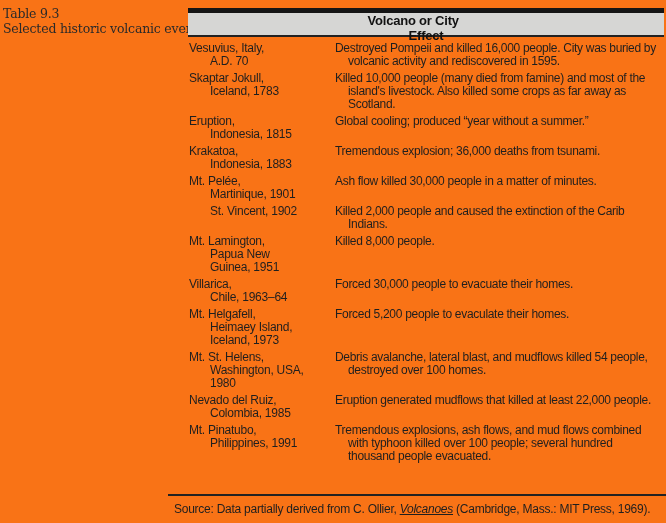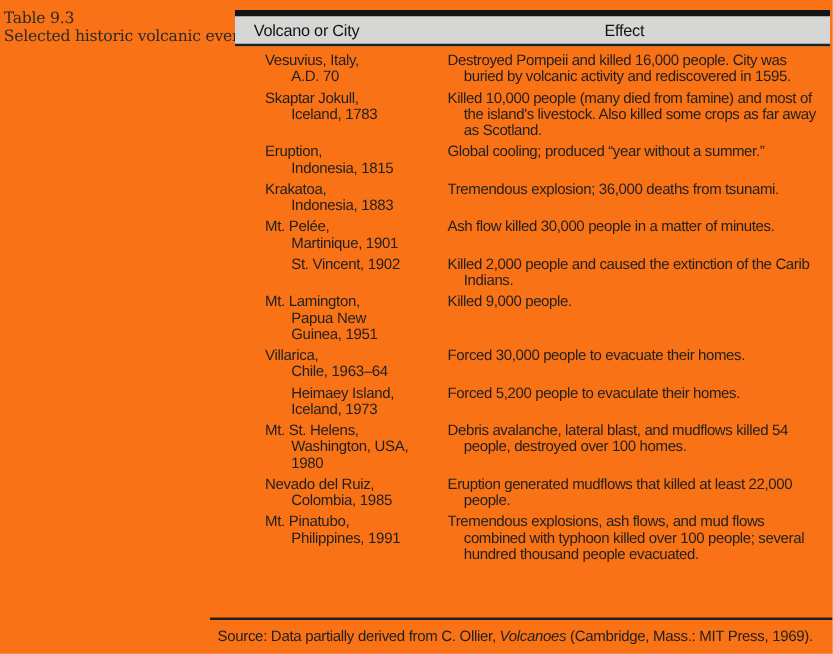--- a/index.html
+++ b/index.html
@@ -21,42 +21,42 @@
   
   .vtable{
     position:absolute;left:188px;top:8px;width:476px;
   }
   .thead{
     border-top:5px solid #141414;
     border-bottom:2px solid #222;
     background:#d6d6d4;
     height:22px;
     display:flex;align-items:center;
-    font-size:13px;font-weight:normal;color:#111;
+    font-size:13px;font-weight:bold;color:#111;flex-direction:column;
   }
   .th1{width:147px;padding-left:15px;box-sizing:border-box;letter-spacing:-0.2px;}
   .th2{flex:1;text-align:center;letter-spacing:-0.2px;}
-  .tbody{padding-top:5px;margin-left:23px;}
+  .tbody{padding-top:5px;}
   .row{display:flex;margin-bottom:4px;}
   .col1{width:147px;box-sizing:border-box;padding-left:1px;padding-right:6px;}
   .col2{flex:1;box-sizing:border-box;padding-right:2px;}
   .vline{font-size:12px;line-height:13px;letter-spacing:-0.25px;}
   .vline.cont{padding-left:21px;}
   .effect{
     margin:0;font-size:12px;line-height:13px;letter-spacing:-0.3px;
     text-indent:-13px;padding-left:13px;
   }
   
   .source{
     position:absolute;left:168px;top:494px;width:498px;
     border-top:2px solid #222;
     padding-top:6px;padding-left:6px;box-sizing:border-box;
     font-size:12px;letter-spacing:-0.25px;color:#1f1f1f;
   }
-  .source em{font-style:italic;}
+  .source em{font-style:italic;text-decoration:underline;}
 </style>
 </head>
 <body>
 
 <div id="canvas">
 
   <div class="caption">
     <div>Table 9.3</div>
     <div>Selected historic volcanic events.</div>
   </div>
@@ -120,34 +120,35 @@
             <p class="effect">Killed 2,000 people and caused the extinction of the Carib Indians.</p>
           </div>
         </div>
         <div class="row">
           <div class="col1">
             <div class="vline">Mt. Lamington,</div>
             <div class="vline cont">Papua New</div>
             <div class="vline cont">Guinea, 1951</div>
           </div>
           <div class="col2">
-            <p class="effect">Killed 9,000 people.</p>
+            <p class="effect">Killed 8,000 people.</p>
           </div>
         </div>
         <div class="row">
           <div class="col1">
             <div class="vline">Villarica,</div>
             <div class="vline cont">Chile, 1963–64</div>
           </div>
           <div class="col2">
             <p class="effect">Forced 30,000 people to evacuate their homes.</p>
           </div>
         </div>
         <div class="row">
           <div class="col1">
+            <div class="vline">Mt. Helgafell,</div>
             <div class="vline cont">Heimaey Island,</div>
             <div class="vline cont">Iceland, 1973</div>
           </div>
           <div class="col2">
             <p class="effect">Forced 5,200 people to evaculate their homes.</p>
           </div>
         </div>
         <div class="row">
           <div class="col1">
             <div class="vline">Mt. St. Helens,</div>

